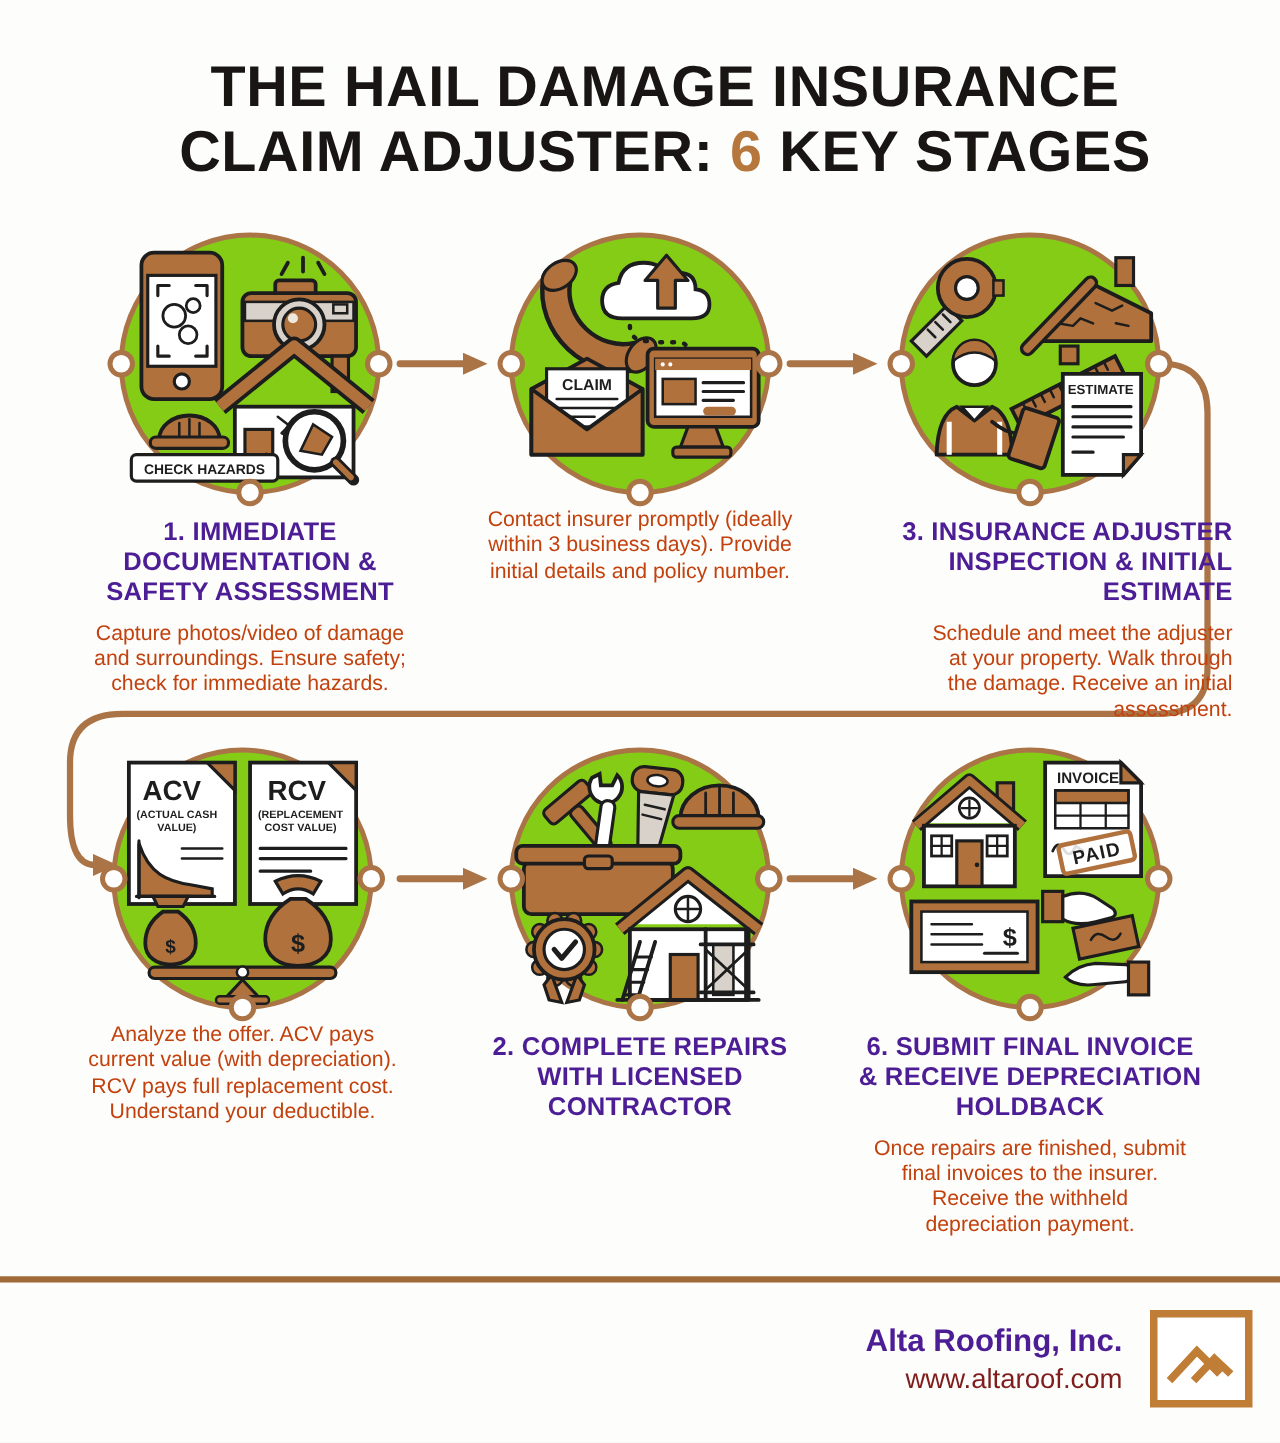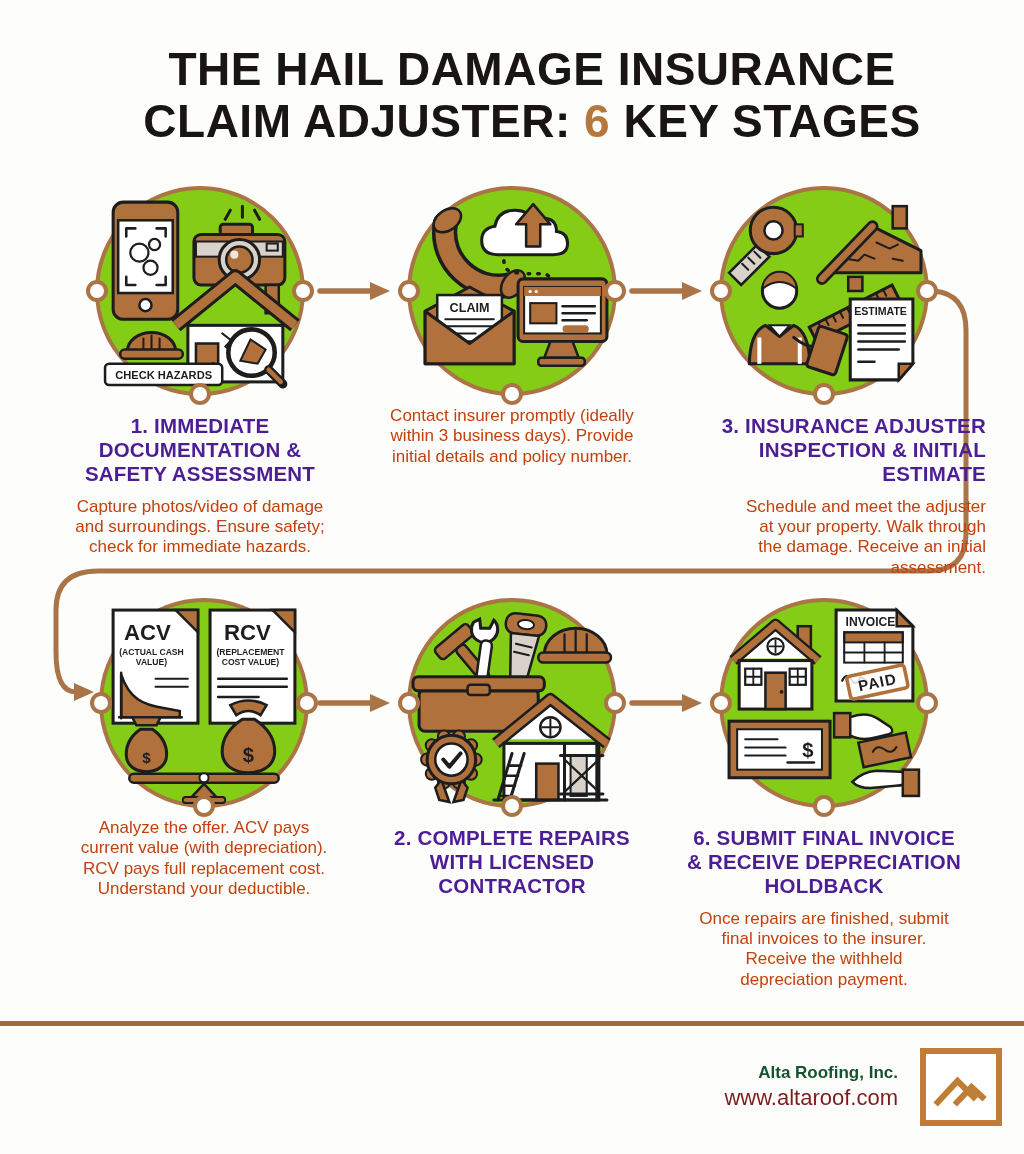--- a/index.html
+++ b/index.html
@@ -12,21 +12,21 @@
   .title .accent-num { color:#b5773b; }
 
   
   .overlay { position:absolute; inset:0; width:1024px; height:1154px; z-index:0; }
 
   
   .stage { position:absolute; width:324px; text-align:center; z-index:1; }
   #stage-1 { left:38px;  top:186px; }
   #stage-2 { left:350px; top:186px; }
   #stage-3 { left:662px; top:186px;text-align:right; }
-  #stage-4 { left:42px;  top:598px; }
+  #stage-4 { left:32px;  top:598px; }
   #stage-5 { left:350px; top:598px; }
   #stage-6 { left:662px; top:598px; }
 
   .circle { position:relative; width:210px; height:210px; margin:0 auto;
             border:4px solid #ab7446; border-radius:50%; background:#84cc16; }
   .circle svg.icon { position:absolute; inset:0; width:100%; height:100%; }
   .node { position:absolute; width:22px; height:22px; border:4.5px solid #ab7446;
           background:#fff; border-radius:50%; }
   .node.left   { left:-13px; top:50%; transform:translateY(-50%); }
   .node.right  { right:-13px; top:50%; transform:translateY(-50%); }
@@ -40,21 +40,21 @@
   .b { fill:#b0713c; stroke:#1d1d1d; }
   .w { fill:#ffffff; stroke:#1d1d1d; }
   .g { fill:#d8d2ca; stroke:#1d1d1d; }
   .ln { fill:none; stroke:#1d1d1d; stroke-linecap:round; stroke-linejoin:round; }
   .t { font-family:"Liberation Sans", sans-serif; font-weight:700; fill:#1d1d1d; }
 
   
   .divider { position:absolute; left:0; top:1021px; width:100%; height:5px; background:#a06b38; }
   .footer { position:absolute; right:22px; top:1048px; display:flex; align-items:center; gap:22px; z-index:1; }
   .footer-text { text-align:right; }
-  .company { font-size:17px; font-weight:700; color:#14532d; }
+  .company { font-size:25px; font-weight:700; color:#4c1d95; }
   .website { font-size:22px; color:#7f1d1d; margin-top:2px; }
   .logo { width:82px; height:78px; border:6px solid #c07d36; display:flex; align-items:center; justify-content:center; background:#fff; }
 </style>
 </head>
 <body>
 
 <div class="page">
 
   <h1 class="title"><span>THE HAIL DAMAGE INSURANCE</span><br>
     <span><span>CLAIM ADJUSTER: </span><span class="accent-num">6</span><span> KEY STAGES</span></span>

